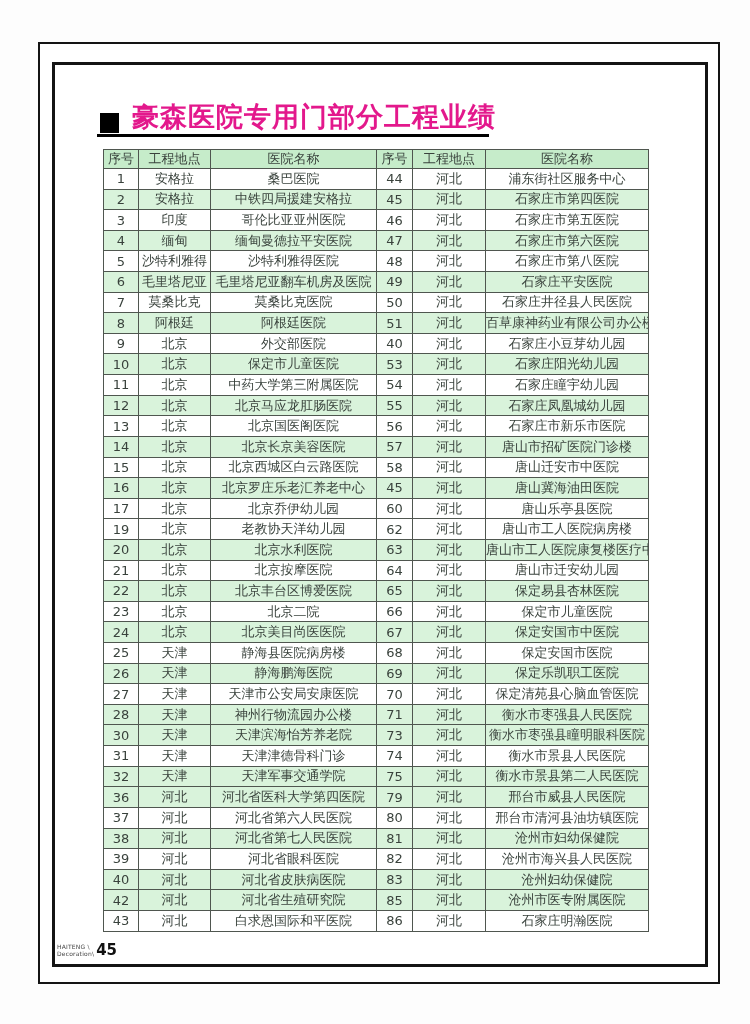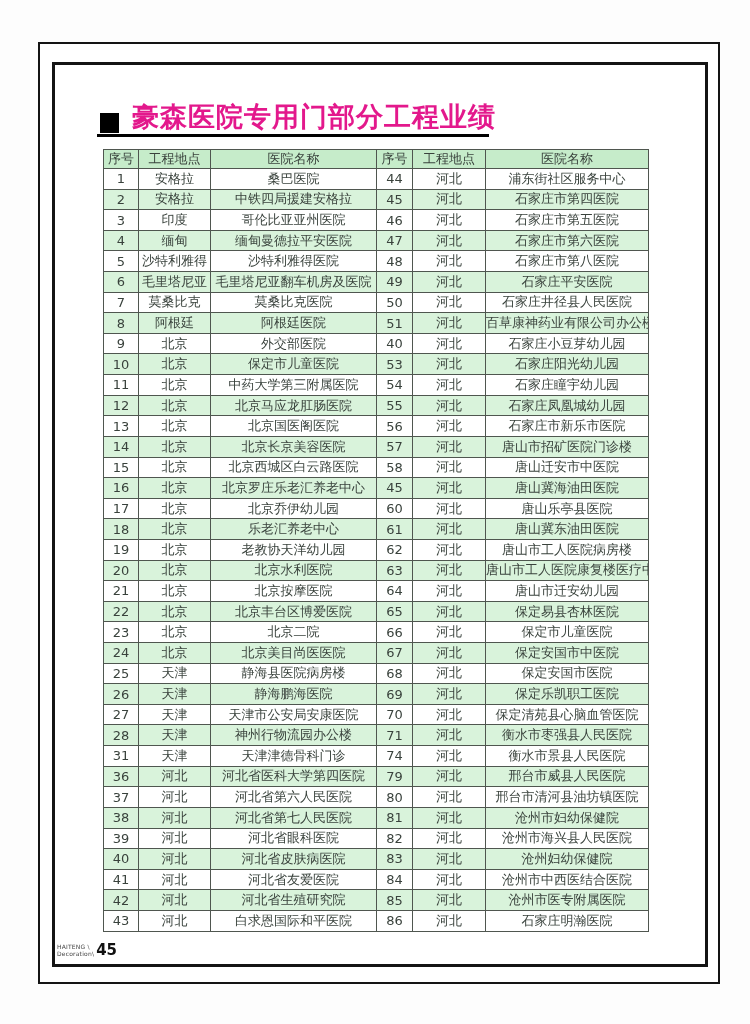--- a/index.html
+++ b/index.html
@@ -231,28 +231,20 @@
           <td>唐山冀海油田医院</td>
         </tr>
         <tr>
           <td>17</td>
           <td>北京</td>
           <td>北京乔伊幼儿园</td>
           <td>60</td>
           <td>河北</td>
           <td>唐山乐亭县医院</td>
         </tr>
-        <tr class="alt">
-          <td>18</td>
-          <td>北京</td>
-          <td>乐老汇养老中心</td>
-          <td>61</td>
-          <td>河北</td>
-          <td>唐山冀东油田医院</td>
-        </tr>
         <tr>
           <td>19</td>
           <td>北京</td>
           <td>老教协天洋幼儿园</td>
           <td>62</td>
           <td>河北</td>
           <td>唐山市工人医院病房楼</td>
         </tr>
         <tr class="alt">
           <td>20</td>
@@ -319,29 +311,45 @@
           <td>保定清苑县心脑血管医院</td>
         </tr>
         <tr class="alt">
           <td>28</td>
           <td>天津</td>
           <td>神州行物流园办公楼</td>
           <td>71</td>
           <td>河北</td>
           <td>衡水市枣强县人民医院</td>
         </tr>
+        <tr class="alt">
+          <td>30</td>
+          <td>天津</td>
+          <td>天津滨海怡芳养老院</td>
+          <td>73</td>
+          <td>河北</td>
+          <td>衡水市枣强县瞳明眼科医院</td>
+        </tr>
         <tr>
           <td>31</td>
           <td>天津</td>
           <td>天津津德骨科门诊</td>
           <td>74</td>
           <td>河北</td>
           <td>衡水市景县人民医院</td>
         </tr>
         <tr class="alt">
+          <td>32</td>
+          <td>天津</td>
+          <td>天津军事交通学院</td>
+          <td>75</td>
+          <td>河北</td>
+          <td>衡水市景县第二人民医院</td>
+        </tr>
+        <tr class="alt">
           <td>36</td>
           <td>河北</td>
           <td>河北省医科大学第四医院</td>
           <td>79</td>
           <td>河北</td>
           <td>邢台市威县人民医院</td>
         </tr>
         <tr>
           <td>37</td>
           <td>河北</td>
@@ -366,28 +374,20 @@
           <td>河北</td>
           <td>沧州市海兴县人民医院</td>
         </tr>
         <tr class="alt">
           <td>40</td>
           <td>河北</td>
           <td>河北省皮肤病医院</td>
           <td>83</td>
           <td>河北</td>
           <td>沧州妇幼保健院</td>
-        </tr>
-        <tr>
-          <td>41</td>
-          <td>河北</td>
-          <td>河北省友爱医院</td>
-          <td>84</td>
-          <td>河北</td>
-          <td>沧州市中西医结合医院</td>
         </tr>
         <tr class="alt">
           <td>42</td>
           <td>河北</td>
           <td>河北省生殖研究院</td>
           <td>85</td>
           <td>河北</td>
           <td>沧州市医专附属医院</td>
         </tr>
         <tr>

